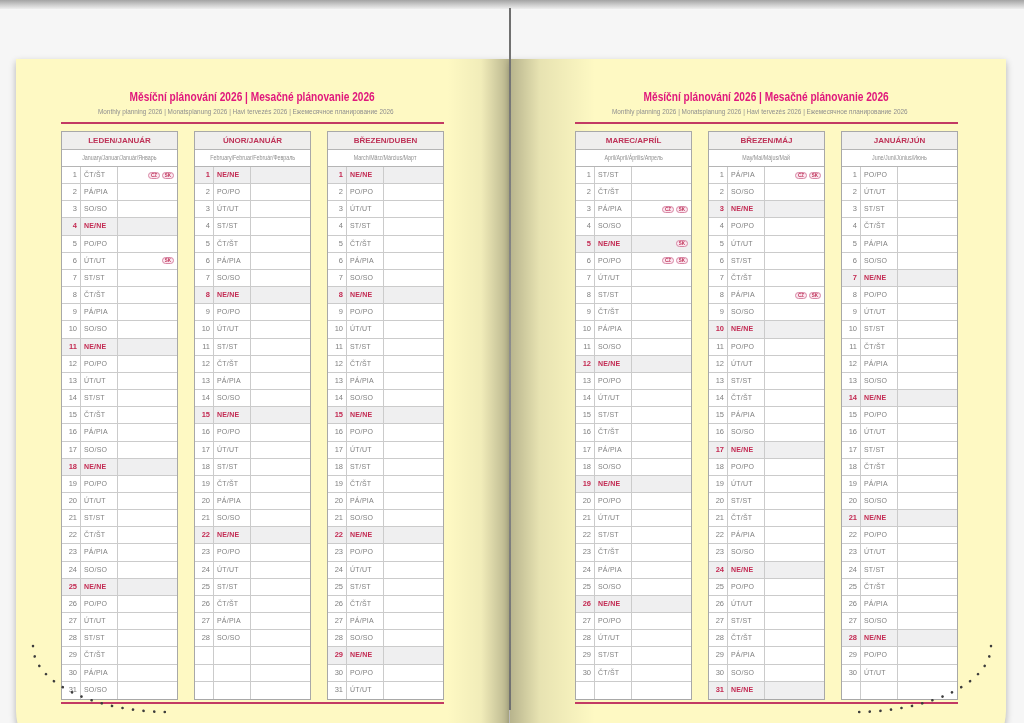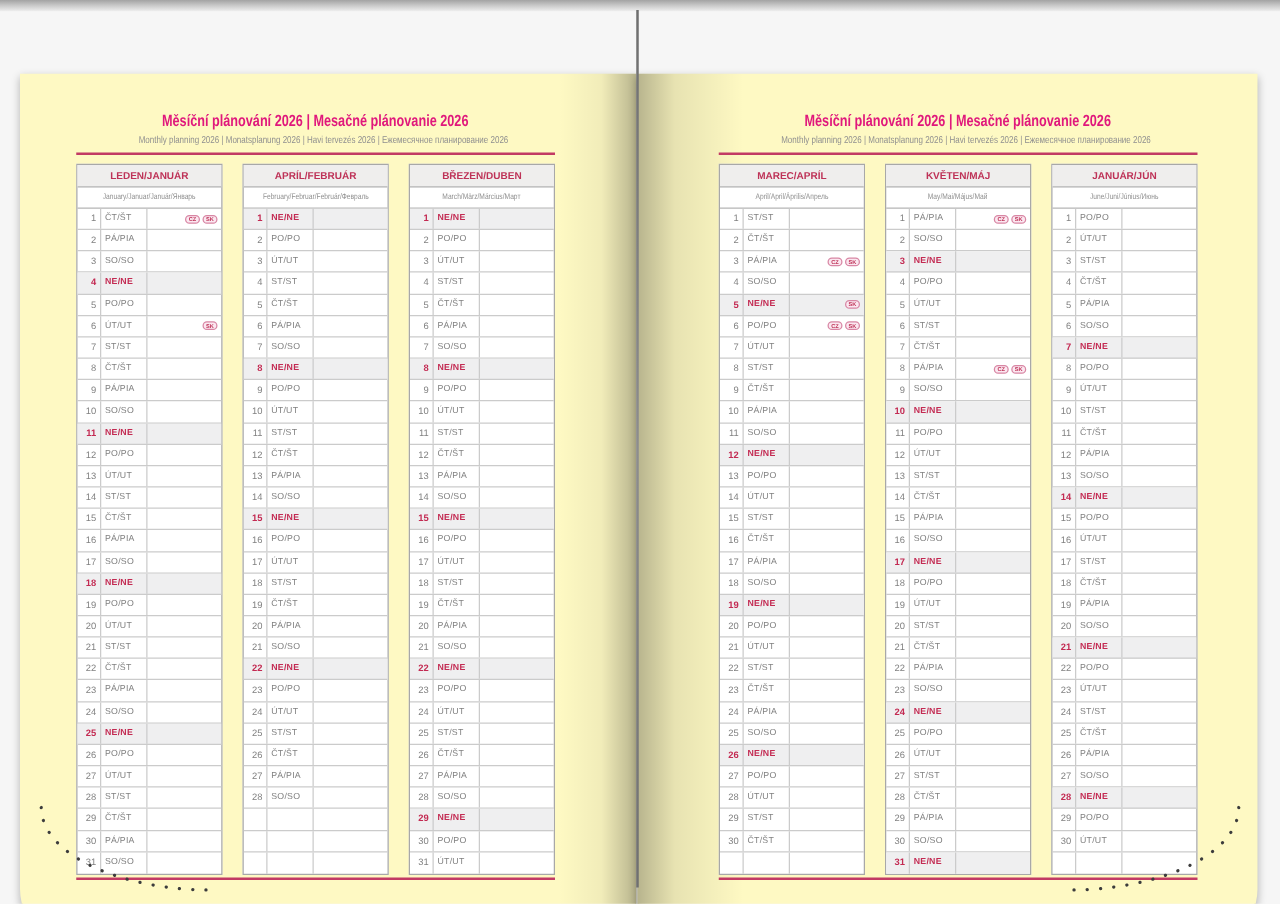--- a/index.html
+++ b/index.html
@@ -18,21 +18,21 @@
     background:linear-gradient(90deg,rgba(0,0,0,0) 0%,rgba(0,0,0,0.05) 55%,rgba(0,0,0,0.28) 100%);}
   .page-right::before{content:"";position:absolute;left:0;top:0;bottom:0;width:85px;pointer-events:none;
     background:linear-gradient(90deg,rgba(0,0,0,0.28) 0%,rgba(0,0,0,0.09) 35%,rgba(0,0,0,0) 100%);}
   .spine{position:absolute;left:509px;top:8px;width:2px;height:702px;
     background:linear-gradient(180deg,#6e6e6e,#8d8d8d 50%,#6f6f6f);z-index:5;}
   .content{position:absolute;top:30px;}
   .page-left .content{left:45px;width:383px;}
   .page-right .content{left:65px;width:383px;}
   .title{font-size:13px;font-weight:bold;color:var(--magenta);text-align:center;white-space:nowrap;}
   .title span{display:inline-block;transform:scaleX(0.78);transform-origin:center;}
-  .subtitle{margin-top:3px;font-size:8px;color:#8f8f8f;text-align:right;white-space:nowrap;}
+  .subtitle{margin-top:3px;font-size:8px;color:#8f8f8f;text-align:left;white-space:nowrap;}
   .subtitle span{display:inline-block;transform:scaleX(0.8);transform-origin:center;}
   .rule{height:2px;background:var(--rule);}
   .rule.top{margin-top:6px;}
   .rule.bottom{margin-top:2px;}
   .tables{display:flex;gap:16px;margin-top:7px;}
   .mtable{width:117px;box-sizing:border-box;border:1px solid #a8a8a8;background:#fff;}
   .mname{height:17px;line-height:17px;background:#efeeed;color:var(--crimson);
     font-weight:bold;font-size:8px;text-align:center;border-bottom:1px solid #b5b5b5;
     white-space:nowrap;overflow:hidden;}
   .mlang{height:16px;line-height:16px;font-size:6.5px;color:#8f8f8f;text-align:center;
@@ -224,21 +224,21 @@
               <div class="rnote"></div>
             </div>
             <div class="row">
               <div class="rnum">31</div>
               <div class="rday">SO/SO</div>
               <div class="rnote"></div>
             </div>
           </div>
         </div>
       <div class="mtable">
-          <div class="mname">APRÍL/FEBRUÁR</div>
+          <div class="mname">ÚNOR/JANUÁR</div>
           <div class="mlang"><span>February/Februar/Február/Февраль</span></div>
           <div class="mrows">
             <div class="row sun">
               <div class="rnum">1</div>
               <div class="rday">NE/NE</div>
               <div class="rnote"></div>
             </div>
             <div class="row">
               <div class="rnum">2</div>
               <div class="rday">PO/PO</div>
@@ -726,21 +726,21 @@
               <div class="rnote"></div>
             </div>
             <div class="row empty">
               <div class="rnum"></div>
               <div class="rday"></div>
               <div class="rnote"></div>
             </div>
           </div>
         </div>
       <div class="mtable">
-          <div class="mname">KVĚTEN/MÁJ</div>
+          <div class="mname">BŘEZEN/MÁJ</div>
           <div class="mlang"><span>May/Mai/Május/Май</span></div>
           <div class="mrows">
             <div class="row">
               <div class="rnum">1</div>
               <div class="rday">PÁ/PIA</div>
               <div class="rnote">
                 <span class="badge">CZ</span>
                 <span class="badge">SK</span>
               </div>
             </div>

